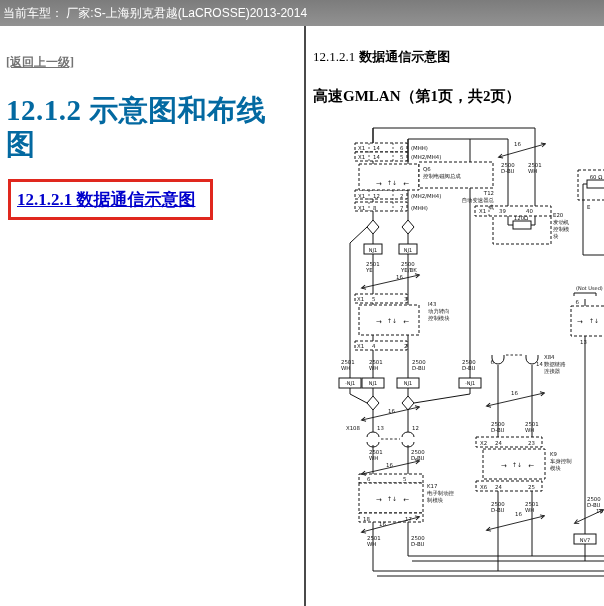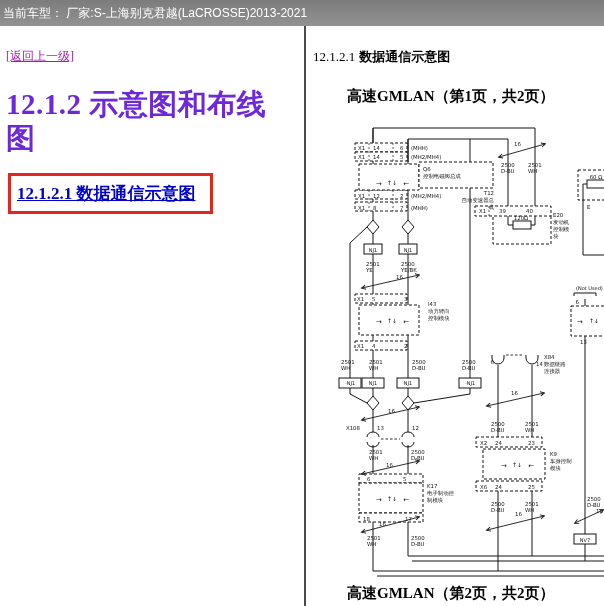--- a/index.html
+++ b/index.html
@@ -14,27 +14,27 @@
     color:#fff;font-size:12px;line-height:26px;padding-left:3px;
     white-space:nowrap;
   }
   .main{display:flex;height:580px;}
   .left{
     width:306px;box-sizing:border-box;flex:none;
     border-right:2px solid #4a4a4a;
     padding:10px 8px 0 6px;
   }
   .back-link{
-    font-size:12px;color:#a21caf;text-decoration:underline;cursor:pointer;
-    display:inline-block;margin-top:12px;
-    font-family:"Liberation Serif","DejaVu Serif",serif;font-weight:normal;
+    font-size:12px;color:#737373;text-decoration:underline;cursor:pointer;
+    display:inline-block;margin-top:18px;
+    font-family:"Liberation Serif","DejaVu Serif",serif;font-weight:bold;
   }
   h1.side-heading{
     font-family:"Liberation Serif","DejaVu Serif",serif;
-    font-size:29px;font-weight:bold;color:#6d28d9;
+    font-size:29px;font-weight:bold;color:#0369a1;
     margin:22px 0 0 0;line-height:34px;width:284px;letter-spacing:0.5px;
   }
   .highlight-box{
     border:3px solid #e0281e;
     width:fit-content;padding:6px 14px 6px 6px;margin:18px 0 0 2px;
   }
   .toc-link{
     font-family:"Liberation Serif","DejaVu Serif",serif;
     font-size:17px;font-weight:bold;color:#0000cc;
     text-decoration:underline;cursor:pointer;display:inline-block;white-space:nowrap;
@@ -44,40 +44,40 @@
     flex:1;box-sizing:border-box;padding:22px 0 0 7px;overflow:hidden;
   }
   .section-title{
     font-family:"Liberation Serif","DejaVu Serif",serif;
     font-size:13px;color:#000;
   }
   .section-title .num{font-weight:normal;}
   .section-title .ttl{font-weight:bold;margin-left:4px;text-align:center;}
   .gmlan-title{
     font-family:"Liberation Serif","DejaVu Serif",serif;
-    font-size:15px;font-weight:bold;color:#000;margin-top:21px;white-space:nowrap;margin-left:34px;
+    font-size:15px;font-weight:bold;color:#000;margin-top:21px;white-space:nowrap;
   }
   .gmlan-title.bottom{margin-top:1px;}
   #diagram{display:block;margin-top:7px;}
   #diagram text{font-family:"DejaVu Sans",sans-serif;fill:#141414;}
   .wire{fill:none;stroke:#141414;stroke-width:1;}
   .dbox{fill:#fff;stroke:#141414;stroke-width:1;stroke-dasharray:3 2;}
   .dboxn{fill:none;stroke:#141414;stroke-width:1;stroke-dasharray:3 2;}
   .ddiv{fill:none;stroke:#141414;stroke-width:0.7;stroke-dasharray:2 2;}
   .sbox{fill:#fff;stroke:#141414;stroke-width:1;}
   .mask{fill:#fff;stroke:none;}
   .sym{fill:none;stroke:#141414;stroke-width:1;}
   .dsh{fill:none;stroke:#141414;stroke-width:0.9;stroke-dasharray:2.5 2;}
   .xw{fill:none;stroke:#141414;stroke-width:0.9;}
 </style>
 </head>
 <body>
 
 <div class="topbar">
-  <span>当前车型：  厂家:S-上海别克君越(LaCROSSE)2013-2021</span>
+  <span>当前车型：  厂家:S-上海别克君越(LaCROSSE)2013-2014</span>
 </div>
 
 <div class="main">
 
   <div class="left">
     <a class="back-link">[返回上一级]</a>
     <h1 class="side-heading">12.1.2 示意图和布线图</h1>
     <div class="highlight-box">
       <a class="toc-link">12.1.2.1 数据通信示意图</a>
     </div>
@@ -346,15 +346,14 @@
         <text x="63" y="389" font-size="7">→</text>
         <text x="79" y="388" font-size="6" text-anchor="middle">↑↓</text>
         <text x="96" y="389" font-size="7" text-anchor="end">←</text>
         <text x="188" y="355" font-size="7">→</text>
         <text x="204" y="354" font-size="6" text-anchor="middle">↑↓</text>
         <text x="221" y="355" font-size="7" text-anchor="end">←</text>
         <text x="264" y="211" font-size="7">→</text>
         <text x="281" y="210" font-size="6" text-anchor="middle">↑↓</text>
       </svg>
 
-    <div class="gmlan-title bottom">高速GMLAN（第2页，共2页）</div>
   </div>
 </div>
 
 </body></html>

